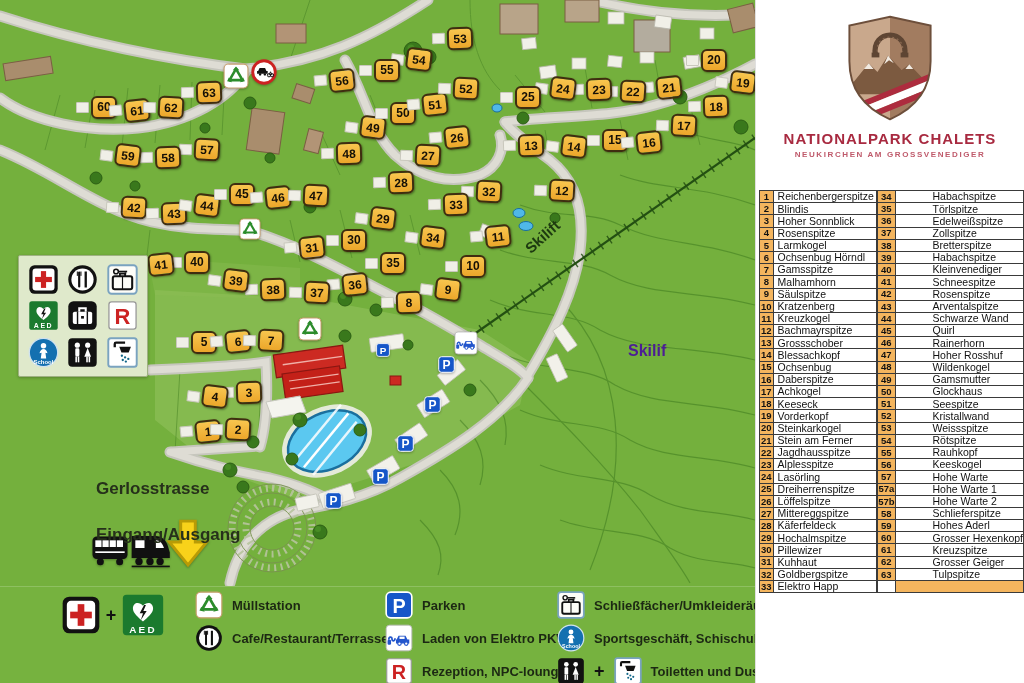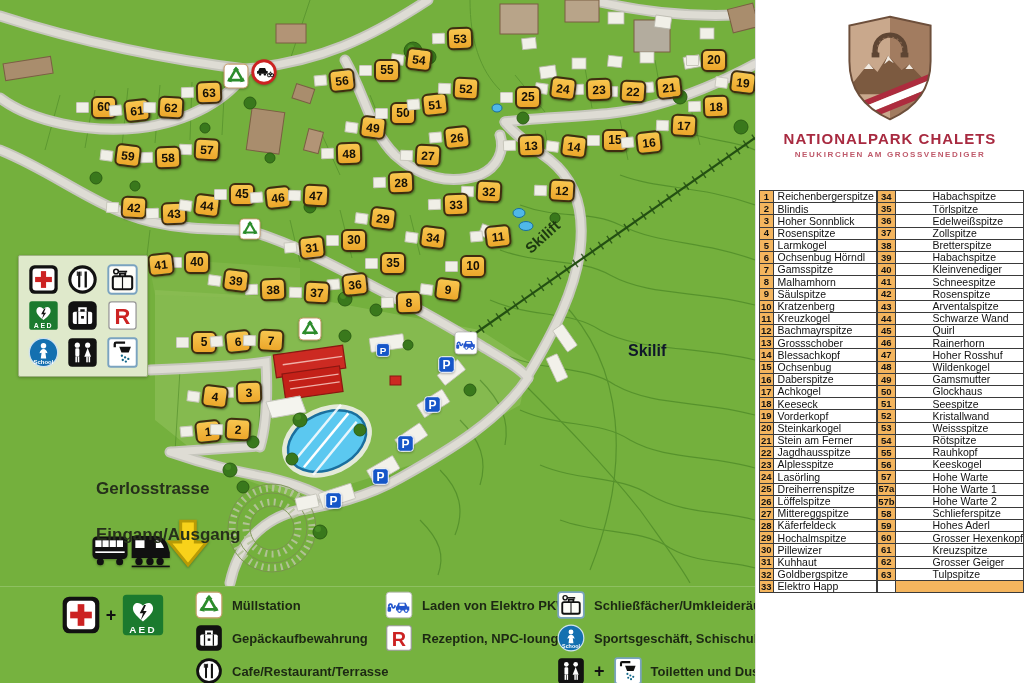--- a/index.html
+++ b/index.html
@@ -21,21 +21,21 @@
   .mapicon{position:absolute;filter:drop-shadow(0 1px 1px rgba(0,0,0,.3));}
   .facility-box{position:absolute;left:18px;top:255px;width:130px;height:122px;
                 background:#dfe9cb;border:1px solid #9fb183;border-radius:2px;
                 box-shadow:0 1px 3px rgba(0,0,0,.25);}
   .fgrid{display:grid;grid-template-columns:repeat(3,1fr);grid-template-rows:repeat(3,1fr);
          width:100%;height:100%;padding:5px;place-items:center;}
   .maplabel{position:absolute;color:#26301b;font-weight:700;}
   .lbl-street{left:96px;top:479px;font-size:17px;}
   .lbl-entrance{left:96px;top:500px;font-size:17px;margin-top:25px;}
   .lbl-skilift{left:522px;top:228px;font-size:15px;transform:rotate(-42deg);color:#1d3a10;}
-  .lbl-skilif{left:628px;top:342px;font-size:16px;color:#0f172a;}
+  .lbl-skilif{left:628px;top:342px;font-size:16px;color:#4c1d95;}
   
   .legendbar{position:absolute;left:0;bottom:0;width:755px;height:97px;background:#76b23f;
              border-top:1px solid rgba(255,255,255,.18);}
   .lg-col1{position:absolute;left:28px;top:6px;width:170px;display:flex;flex-direction:column;align-items:center;}
   .lg-col1-icons{display:flex;align-items:center;gap:5px;}
   .lg-plus{font:700 18px "Liberation Sans",sans-serif;color:#111;}
   .lg-col1-label{margin-top:7px;font:700 15px "Liberation Sans",sans-serif;color:#1c2813;}
   .lg-col{position:absolute;top:4px;display:flex;flex-direction:column;gap:5px;}
   .lg-row{display:flex;align-items:center;gap:9px;height:28px;}
   .lg-row .lbl{font:700 13px "Liberation Sans",sans-serif;color:#1c2813;white-space:nowrap;}
@@ -600,32 +600,32 @@
       </div>
       <div class="lg-col c2">
           <div class="lg-row">
             <svg width="28" height="28">
               <use href="#sym-recycle"></use>
             </svg>
             <span class="lbl">Müllstation</span>
           </div>
           <div class="lg-row">
             <svg width="28" height="28">
-              <use href="#sym-luggage"></use>
-            </svg>
-            <span class="lbl">Gepäckaufbewahrung</span>
-          </div>
-          <div class="lg-row">
-            <svg width="28" height="28">
               <use href="#sym-food"></use>
             </svg>
             <span class="lbl">Cafe/Restaurant/Terrasse</span>
           </div>
         </div>
       <div class="lg-col c3">
+          <div class="lg-row">
+            <svg width="28" height="28">
+              <use href="#sym-parken"></use>
+            </svg>
+            <span class="lbl">Parken</span>
+          </div>
           <div class="lg-row">
             <svg width="28" height="28">
               <use href="#sym-echarge"></use>
             </svg>
             <span class="lbl">Laden von Elektro PKW</span>
           </div>
           <div class="lg-row">
             <svg width="28" height="28">
               <use href="#sym-rezeption"></use>
             </svg>

